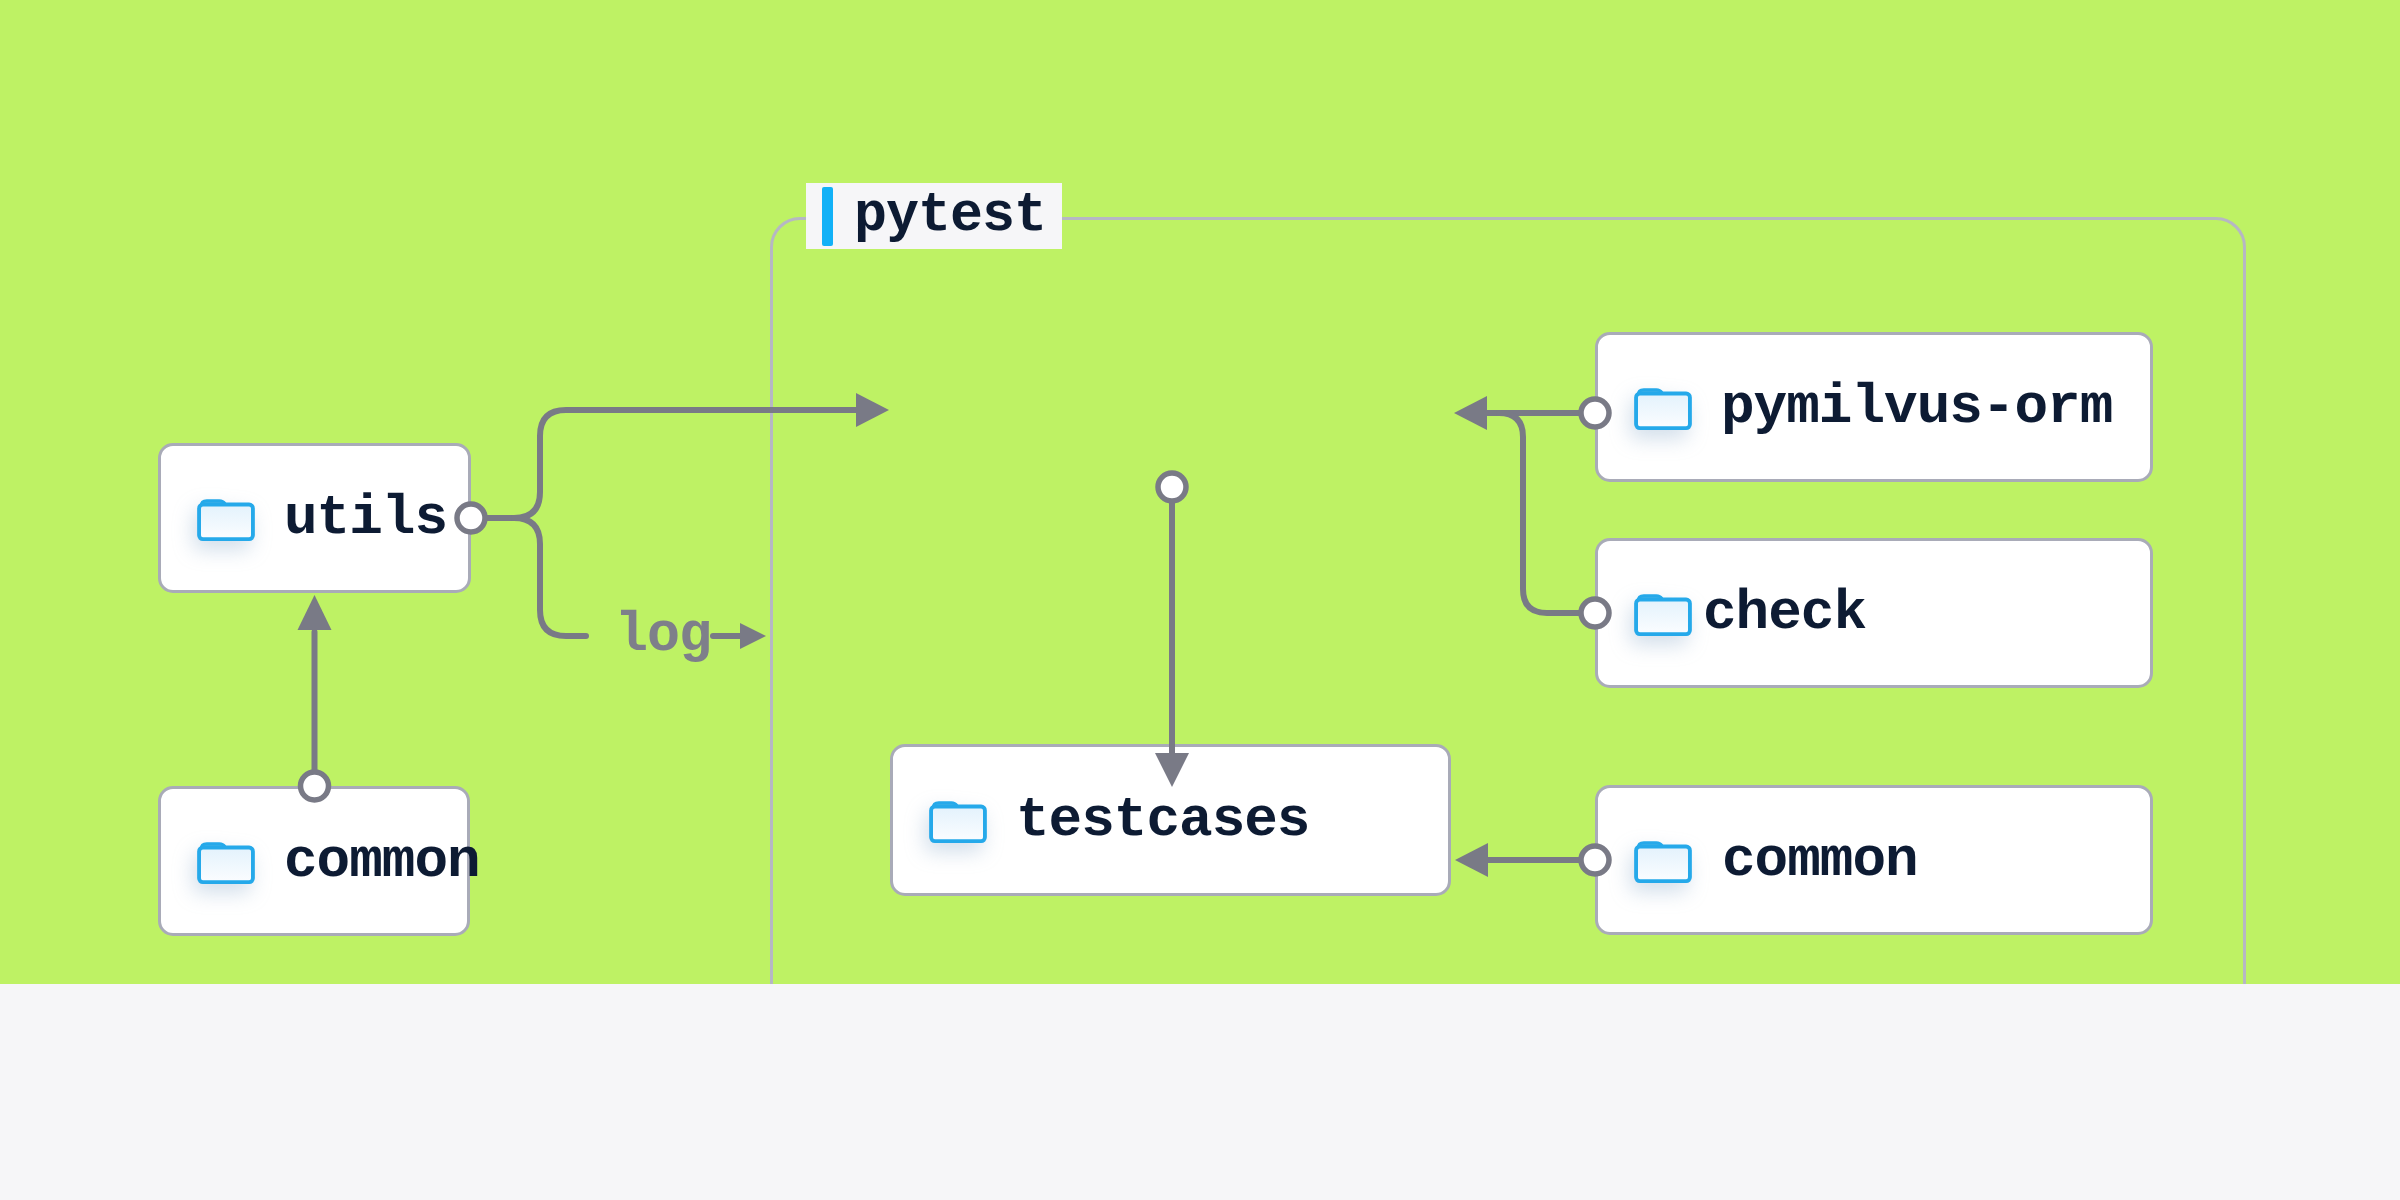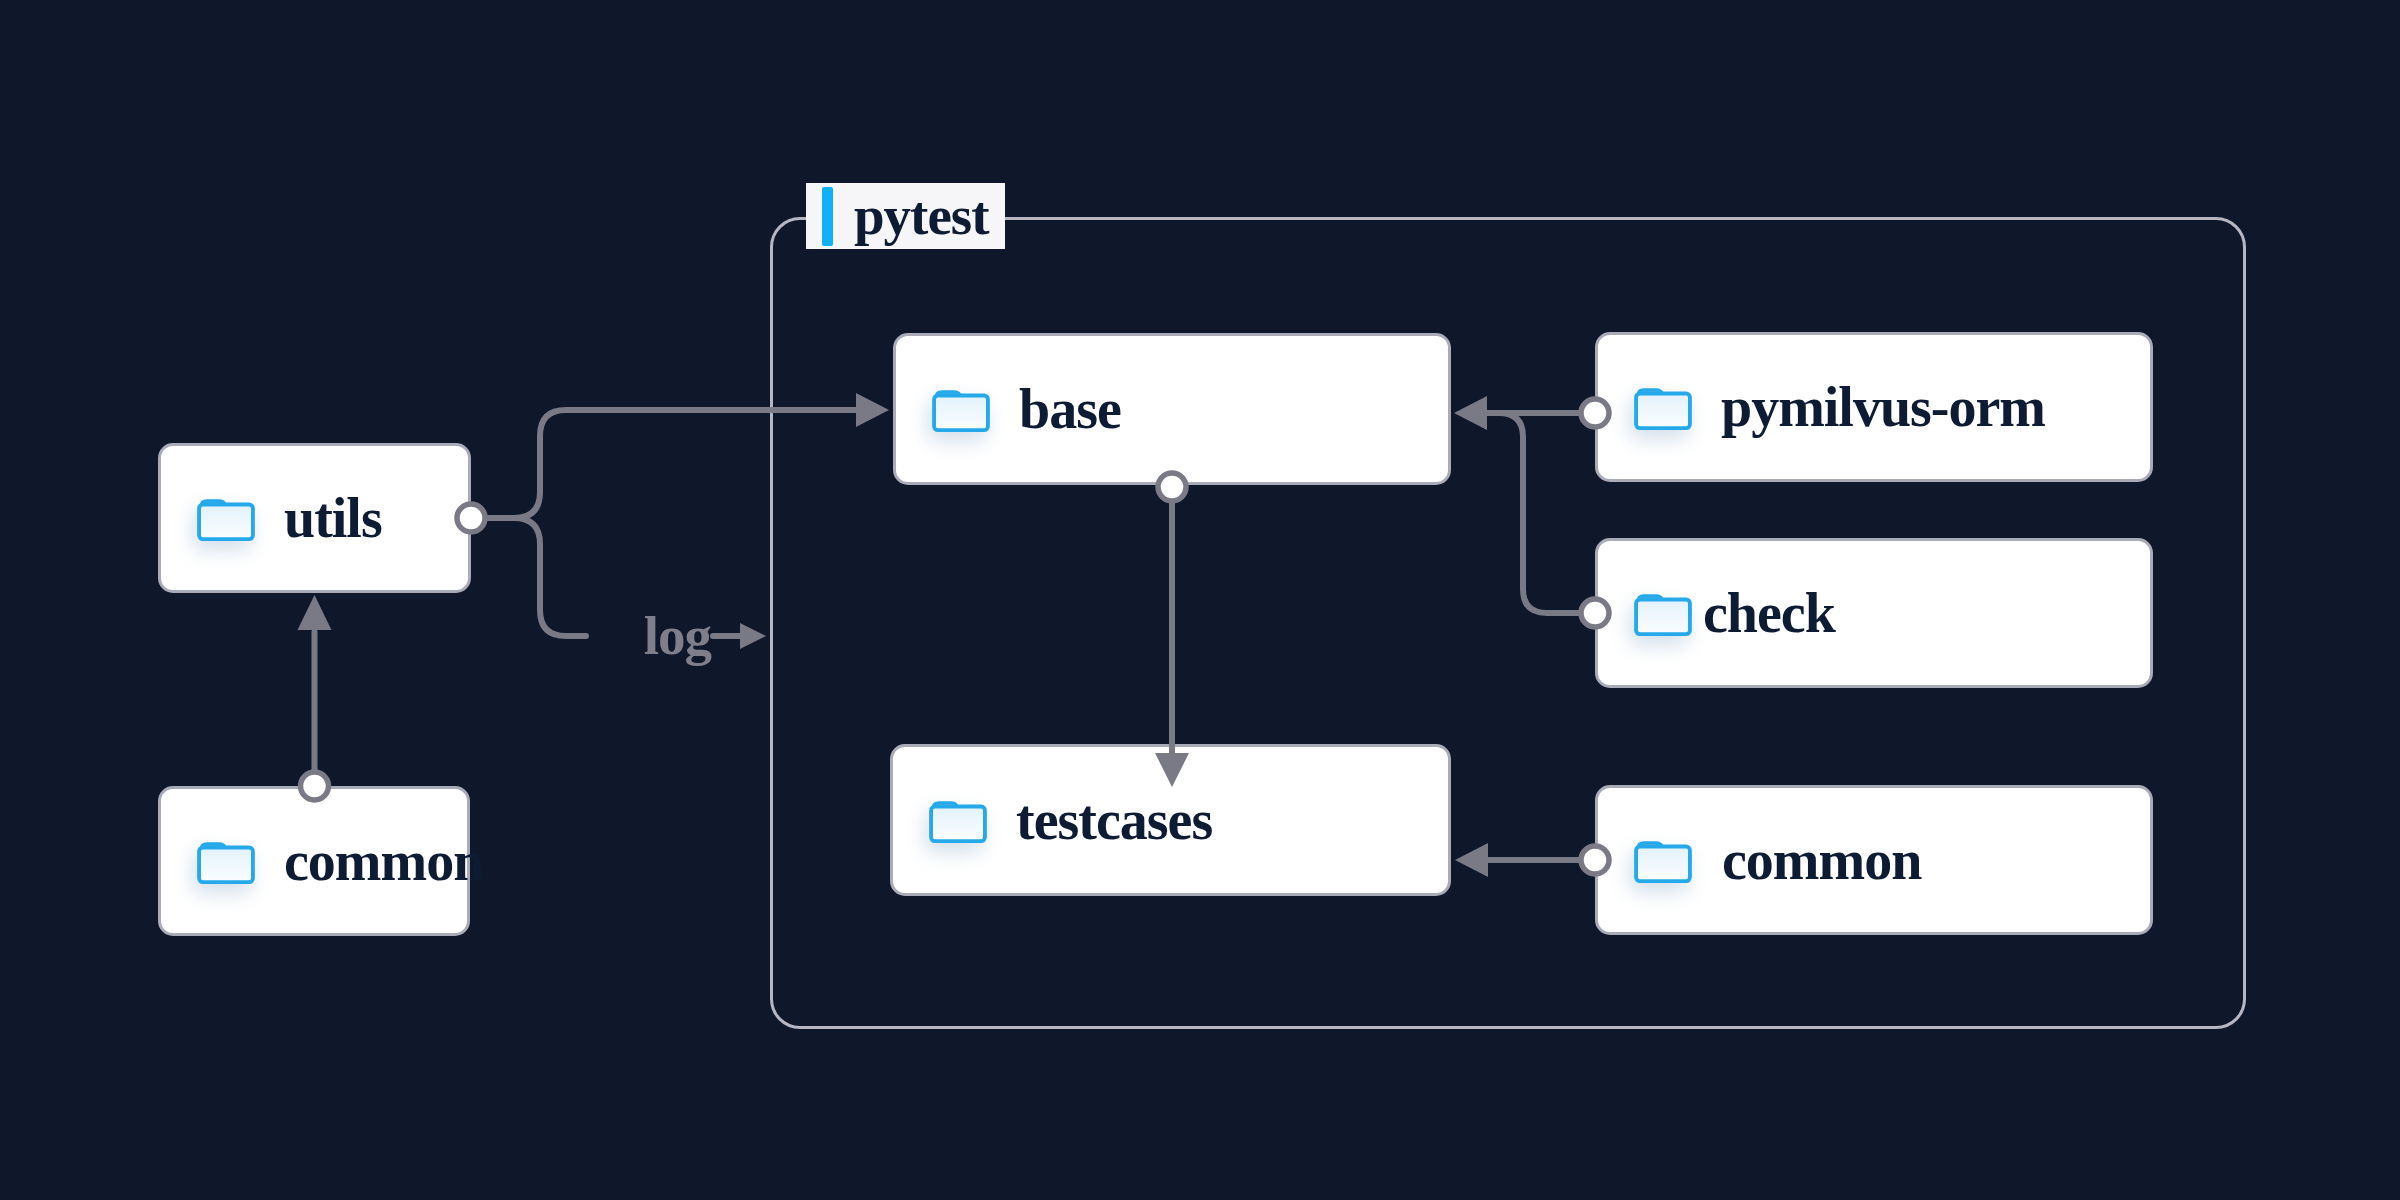--- a/index.html
+++ b/index.html
@@ -1,20 +1,20 @@
 <!DOCTYPE html>
 <html><head>
 <meta charset="utf-8">
 <style>
   html,body{margin:0;padding:0;background:#f6f6f8;}
   .canvas{
     position:relative;
-    width:2400px;height:1200px;
-    background:#0f172a;
-    font-family:Liberation Serif, serif;
+    width:2400px;height:984px;
+    background:#bef264;
+    font-family:Liberation Mono, monospace;
     overflow:hidden;
   }
   
   .group-box{
     position:absolute;
     left:770px;top:217px;width:1476px;height:812px;
     border:3px solid #b6b7c3;
     border-radius:30px;
     box-sizing:border-box;
     background:transparent;
@@ -100,28 +100,20 @@
 
   <div class="node" style="left:158px;top:786px;width:312px;height:150px;">
     <span class="icon">
         <svg width="62" height="50">
           <use href="#folder-sym"></use>
         </svg>
       </span>
     <span class="node-label">common</span>
   </div>
 
-  <div class="node" style="left:893px;top:333px;width:558px;height:152px;">
-    <span class="icon">
-        <svg width="62" height="50">
-          <use href="#folder-sym"></use>
-        </svg>
-      </span>
-    <span class="node-label">base</span>
-  </div>
 
   <div class="node" style="left:890px;top:744px;width:561px;height:152px;">
     <span class="icon">
         <svg width="62" height="50">
           <use href="#folder-sym"></use>
         </svg>
       </span>
     <span class="node-label">testcases</span>
   </div>
 

